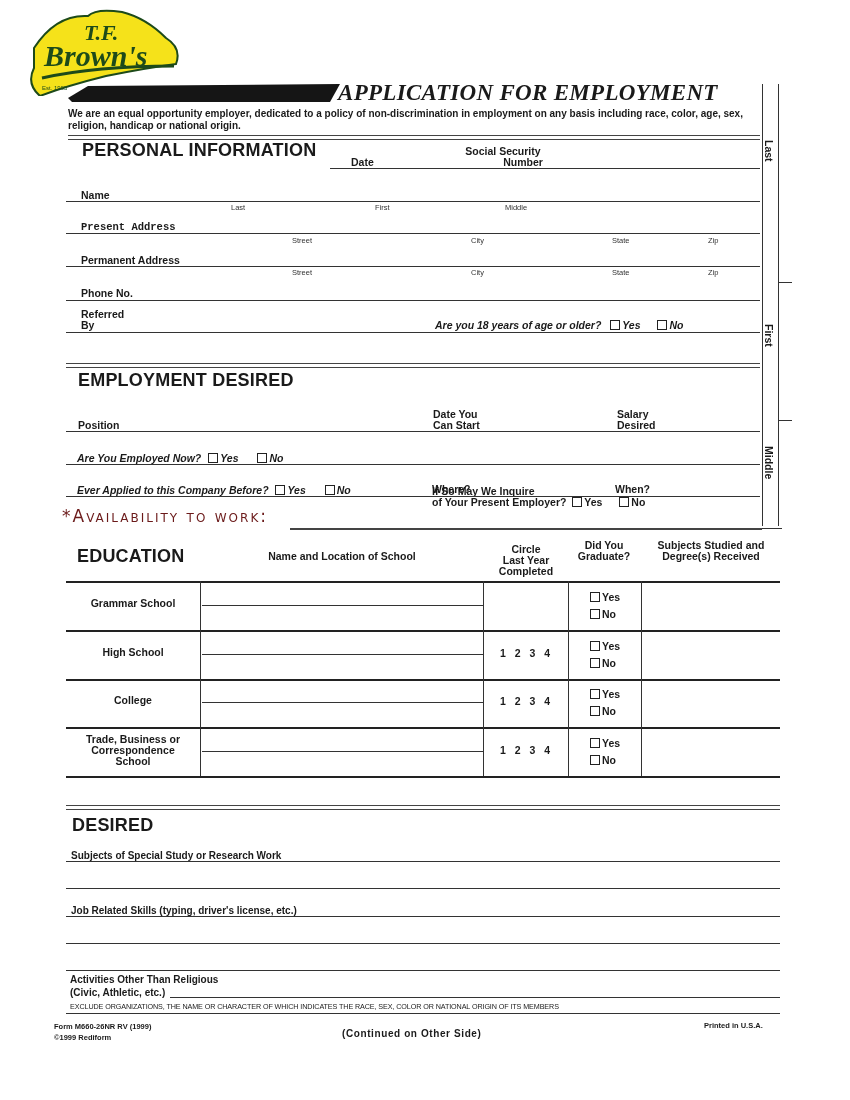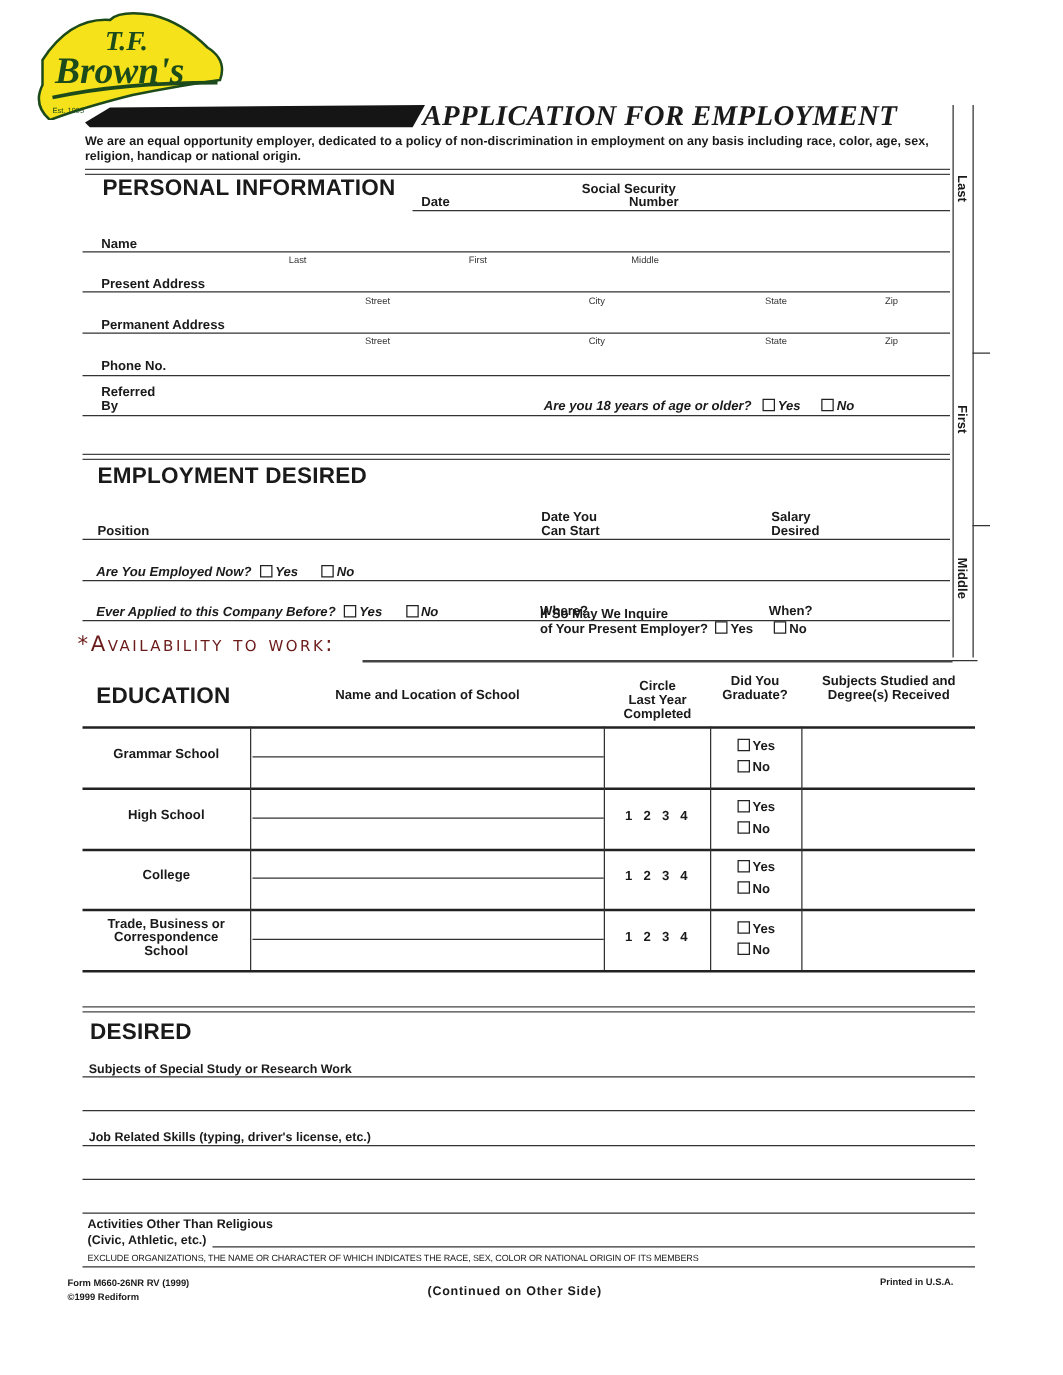--- a/index.html
+++ b/index.html
@@ -56,34 +56,34 @@
 <div class="vline" style="left:762px; top:84px; height:442px;"></div>
 <div class="vline" style="left:778px; top:84px; height:442px;"></div>
 <div class="hline" style="left:778px; top:282px; width:14px;"></div>
 <div class="hline" style="left:778px; top:420px; width:14px;"></div>
 <div class="hline" style="left:760px; top:528px; width:22px;"></div>
 <div class="vert" style="left:763px; top:140px;">Last</div>
 <div class="vert" style="left:763px; top:324px;">First</div>
 <div class="vert" style="left:763px; top:446px;">Middle</div>
 
 <div class="sec" style="left:82px; top:140px;">PERSONAL INFORMATION</div>
-<div class="lbl" style="left:337px; top:157px;">Date</div>
+<div class="lbl" style="left:351px; top:157px;">Date</div>
 <div class="lbl ctr" style="left:460px; top:146px; width:86px;">
   <div>Social Security</div>
   <div style="padding-left:40px;">Number</div>
 </div>
 <div class="hline" style="left:330px; top:168px; width:430px;"></div>
 
 <div class="lbl" style="left:81px; top:190px;">Name</div>
 <div class="hline" style="left:66px; top:201px; width:694px;"></div>
 <div class="sub" style="left:231px; top:203px;">Last</div>
 <div class="sub" style="left:375px; top:203px;">First</div>
 <div class="sub" style="left:505px; top:203px;">Middle</div>
 
-<div class="lbl" style="left:81px; top:222px;">Present Address</div>
+<div class="lbl" style="left:81px; top:222px;font-family:Liberation Mono, monospace;">Present Address</div>
 <div class="hline" style="left:66px; top:233px; width:694px;"></div>
 <div class="sub" style="left:292px; top:236px;">Street</div>
 <div class="sub" style="left:471px; top:236px;">City</div>
 <div class="sub" style="left:612px; top:236px;">State</div>
 <div class="sub" style="left:708px; top:236px;">Zip</div>
 
 <div class="lbl" style="left:81px; top:255px;">Permanent Address</div>
 <div class="hline" style="left:66px; top:266px; width:694px;"></div>
 <div class="sub" style="left:292px; top:268px;">Street</div>
 <div class="sub" style="left:471px; top:268px;">City</div>

